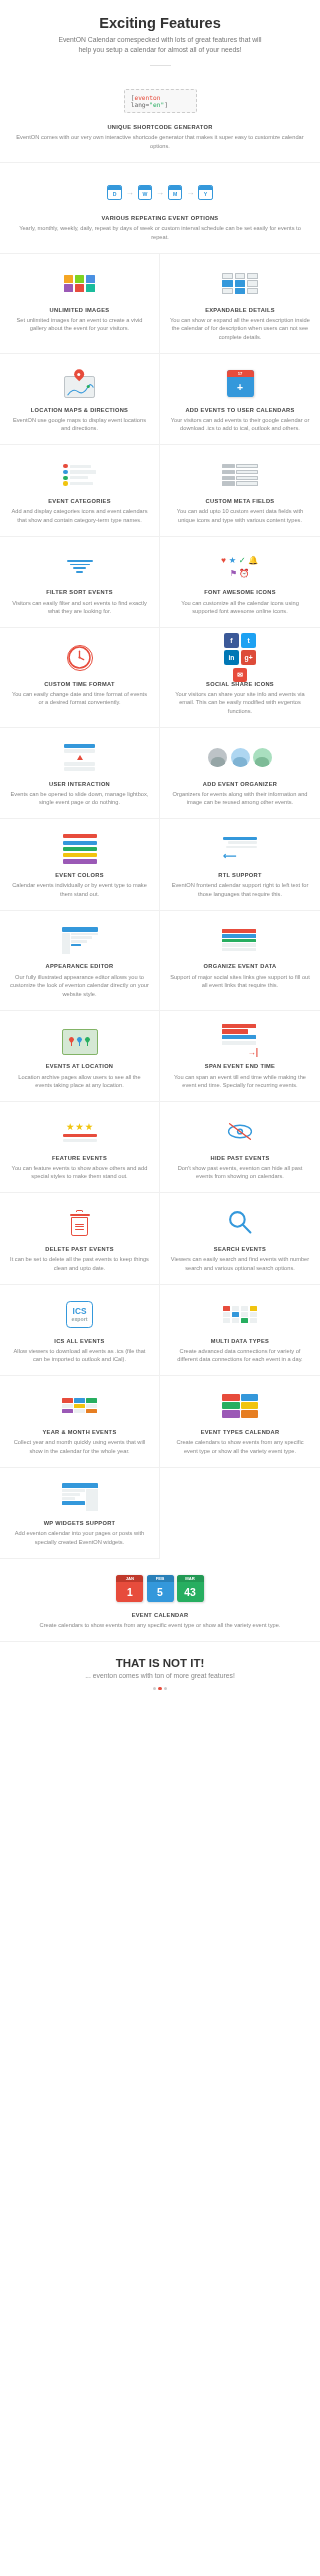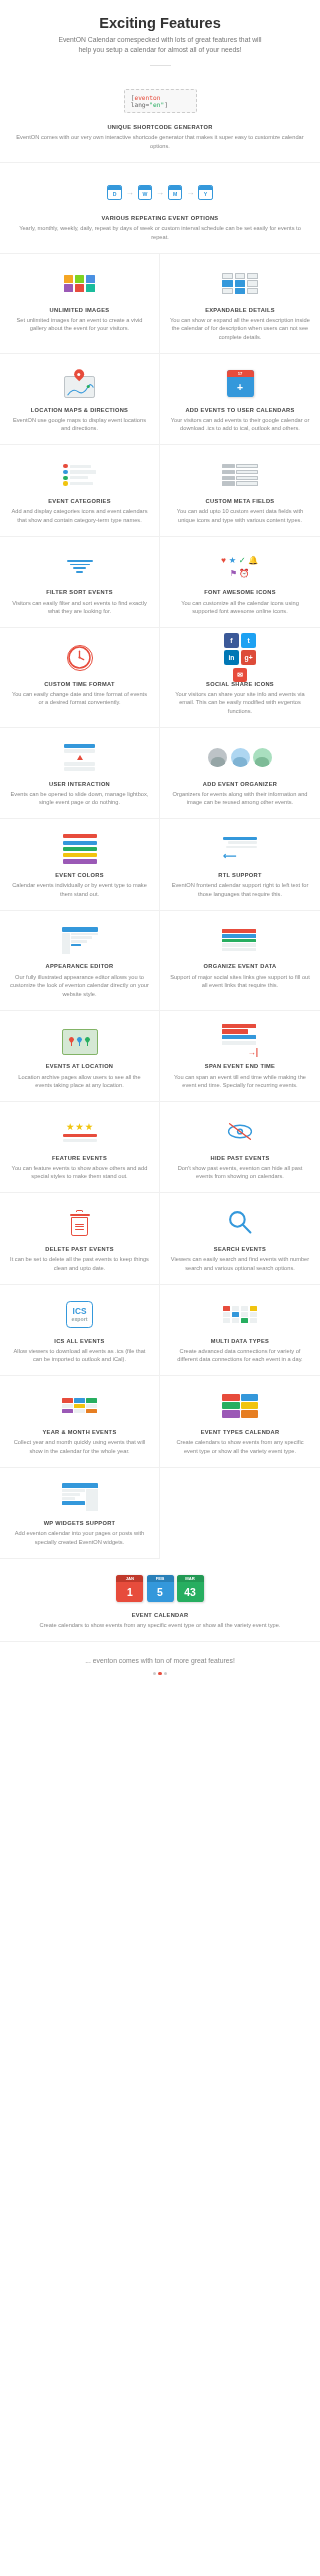--- a/index.html
+++ b/index.html
@@ -1187,20 +1187,21 @@
           <div class="cal-icon-header" style="background:#229954;">MAR</div>
           <div class="cal-icon-body">43</div>
         </div>
       </div>
     </div>
     <div class="feature-title">EVENT CALENDAR</div>
     <div class="feature-desc">Create calendars to show events from any specific event type or show all the variety event type.</div>
   </div>
 
   <div class="footer">
+    <div class="footer-title">THAT IS NOT IT!</div>
     <div class="footer-sub">... eventon comes with ton of more great features!</div>
     <div class="footer-dots">
       <div class="footer-dot"></div>
       <div class="footer-dot active"></div>
       <div class="footer-dot"></div>
     </div>
   </div>
 
 </div>
 

